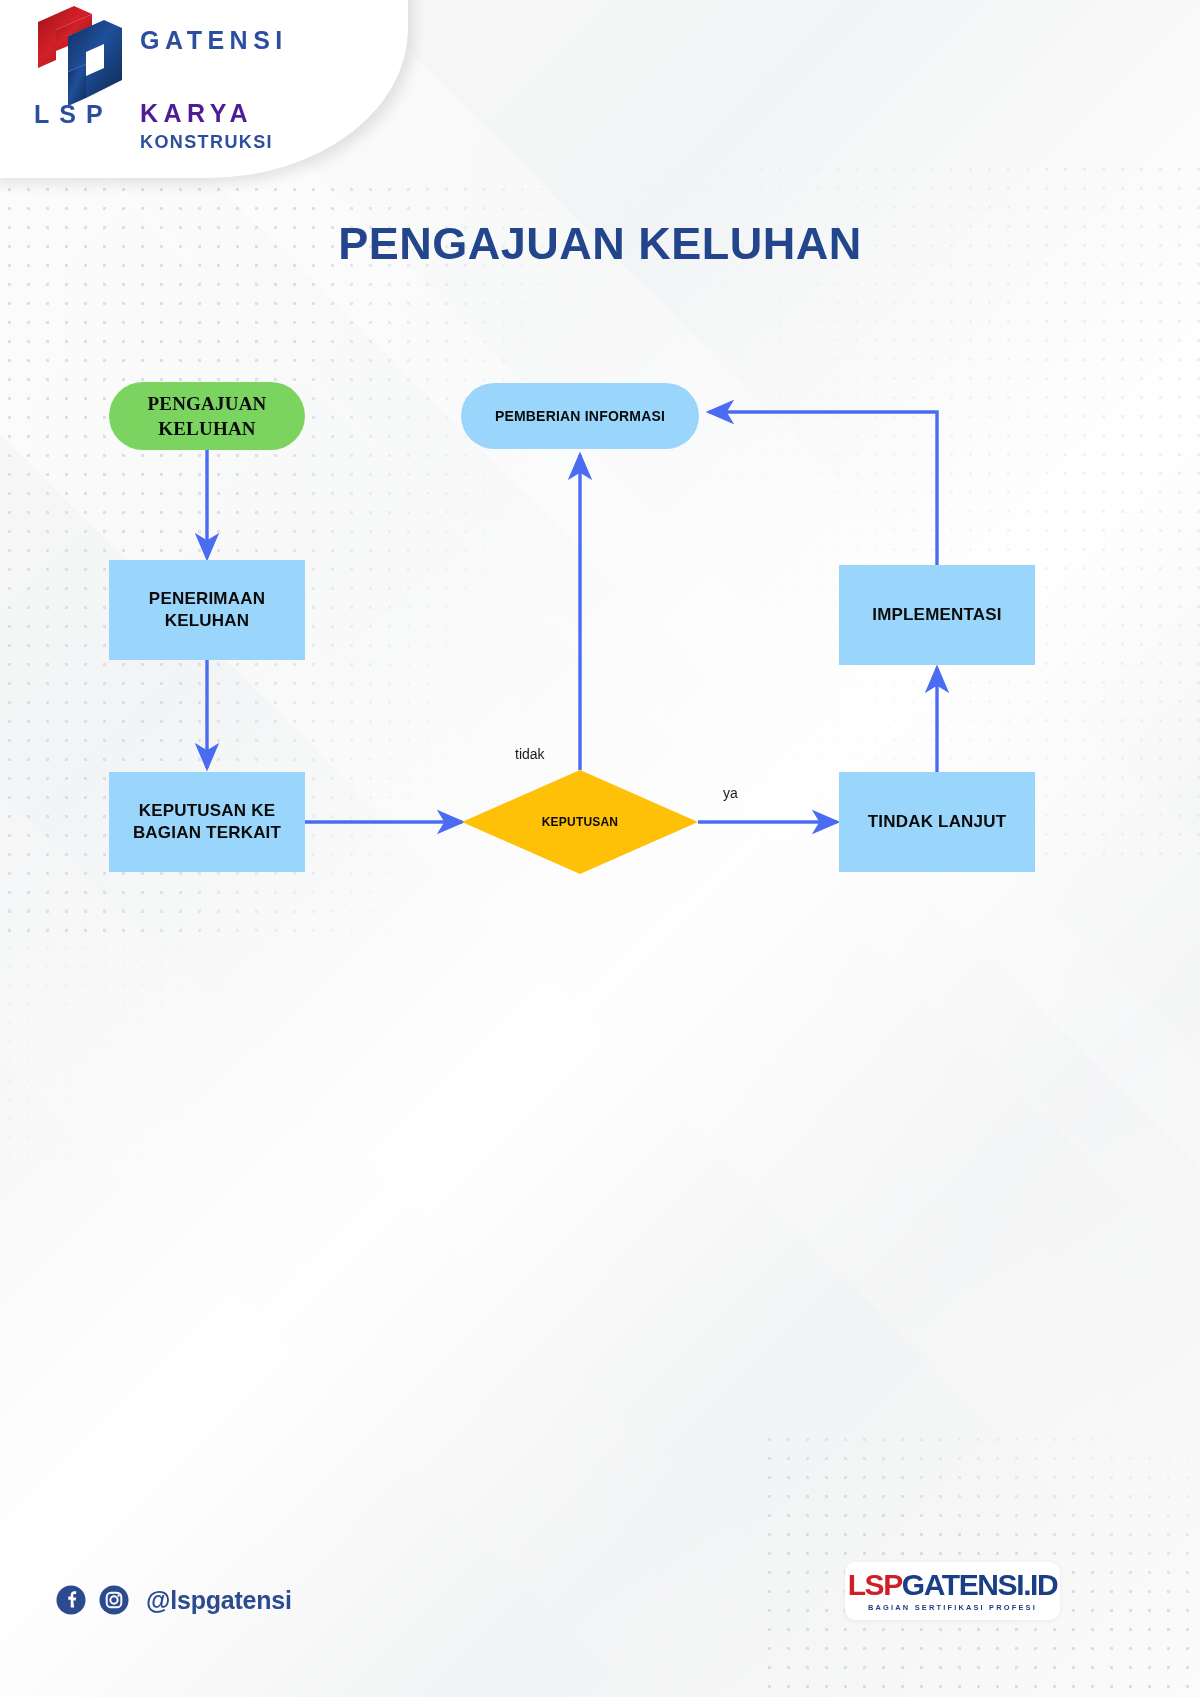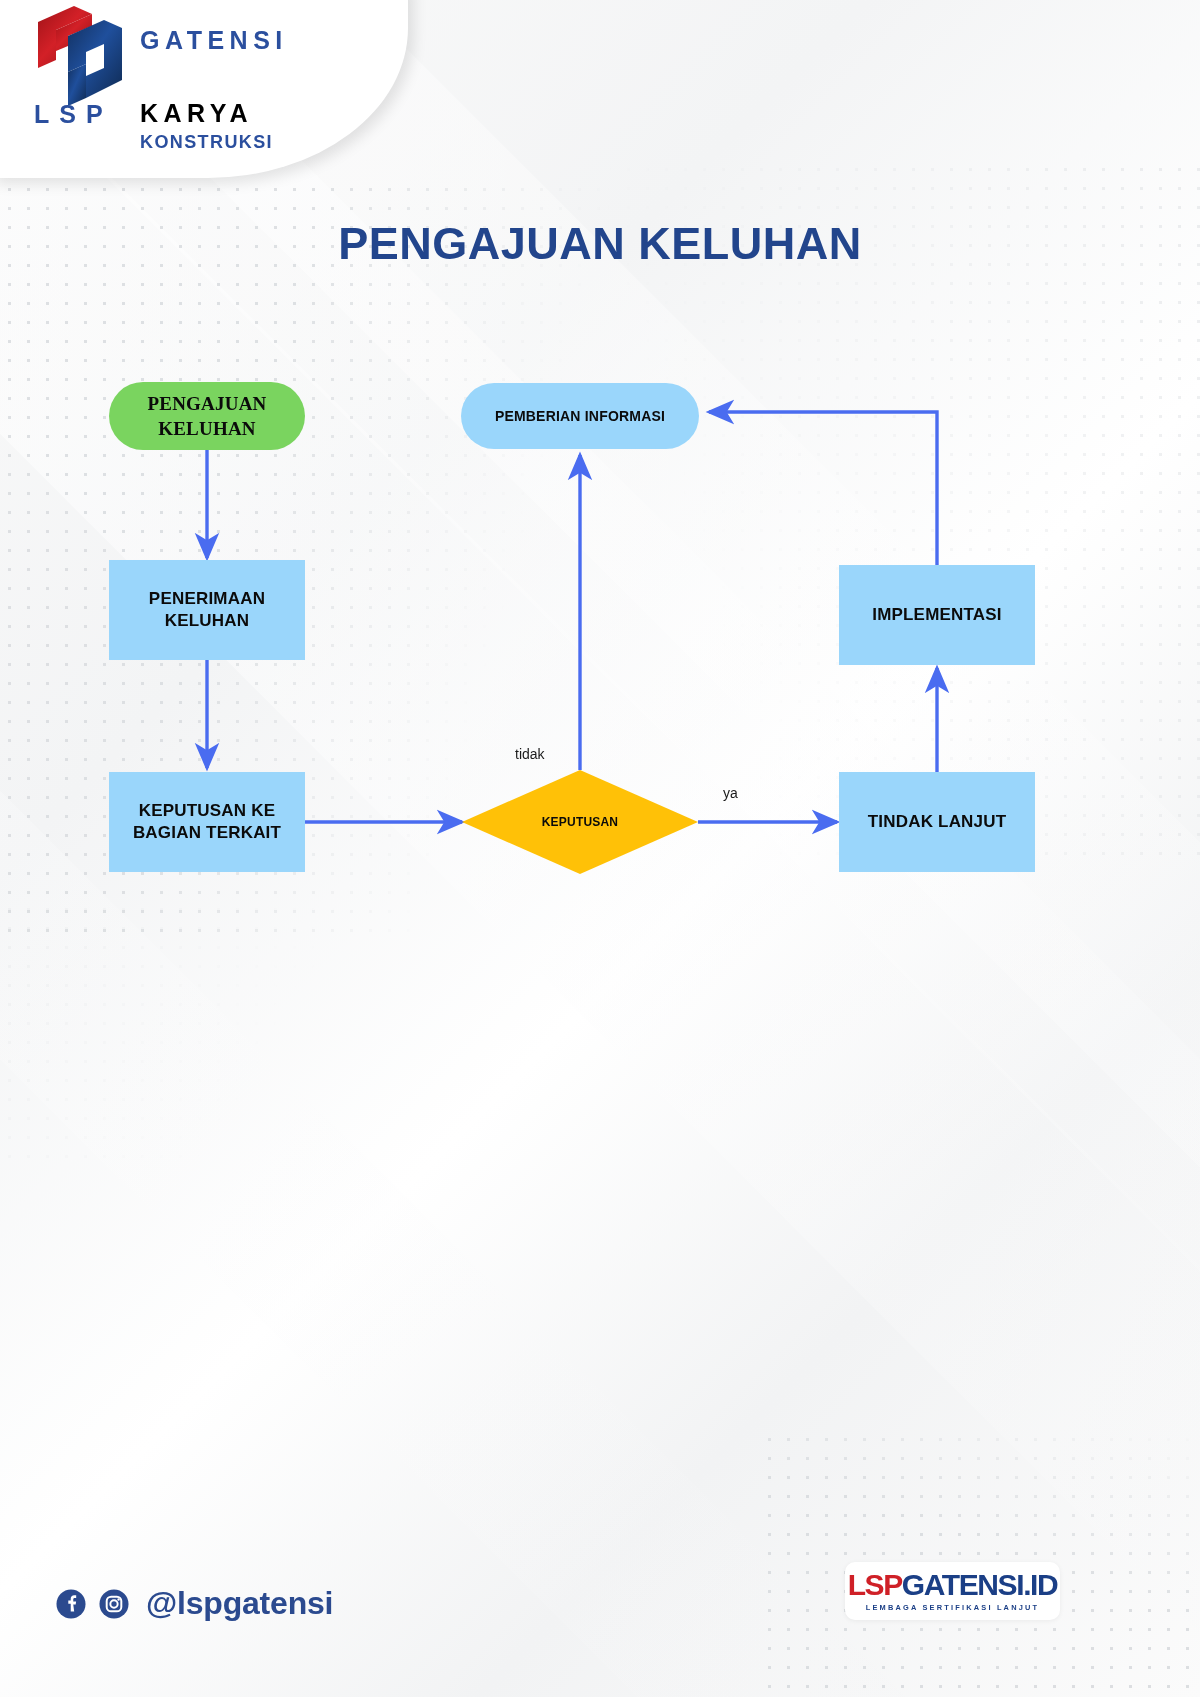--- a/index.html
+++ b/index.html
@@ -81,21 +81,21 @@
     line-height: 1;
   }
   .logo-line {
     font-weight: 800;
     font-size: 25px;
     letter-spacing: 5.5px;
     margin-bottom: 7px;
     white-space: nowrap;
   }
   .logo-line.l1 { color: #2b4f9e; margin-top: 20px; }
-  .logo-line.l2 { color: #000000; margin-top: 48px; }
+  .logo-line.l2 { color: #4c1d95; margin-top: 48px; }
   .logo-line.l3 { color: #2b4f9e; letter-spacing: 1.4px; font-size: 18px; }
   #logo-lsp {
     position: absolute;
     left: 44px;
     top: 118px;
     font-weight: 800;
     font-size: 25px;
     letter-spacing: 10px;
     color: #2b4f9e;
   }
@@ -186,21 +186,21 @@
     position: absolute;
     left: 56px;
     top: 1585px;
     display: flex;
     align-items: center;
     gap: 13px;
     z-index: 6;
   }
   .social-icon { width: 30px; height: 30px; display: block; }
   #social-handle {
-    font-size: 32px;
+    font-size: 25px;
     font-weight: 800;
     color: #2b4a8f;
     letter-spacing: -0.2px;
     margin-left: 4px;
   }
 
   #footer-badge {
     position: absolute;
     left: 845px;
     top: 1562px;
@@ -352,16 +352,16 @@
       <circle cx="20.9" cy="11.2" r="1.25" fill="#ffffff"></circle>
     </svg>
     <div id="social-handle">@lspgatensi</div>
   </div>
 
   <div id="footer-badge">
     <div id="badge-wordmark">
       <span class="badge-red">LSP</span>
         <span class="badge-blue">GATENSI.ID</span>
     </div>
-    <div id="badge-sub">LEMBAGA SERTIFIKASI LANJUT</div>
+    <div id="badge-sub">BAGIAN SERTIFIKASI PROFESI</div>
   </div>
 
 </div>
 
 </body></html>

